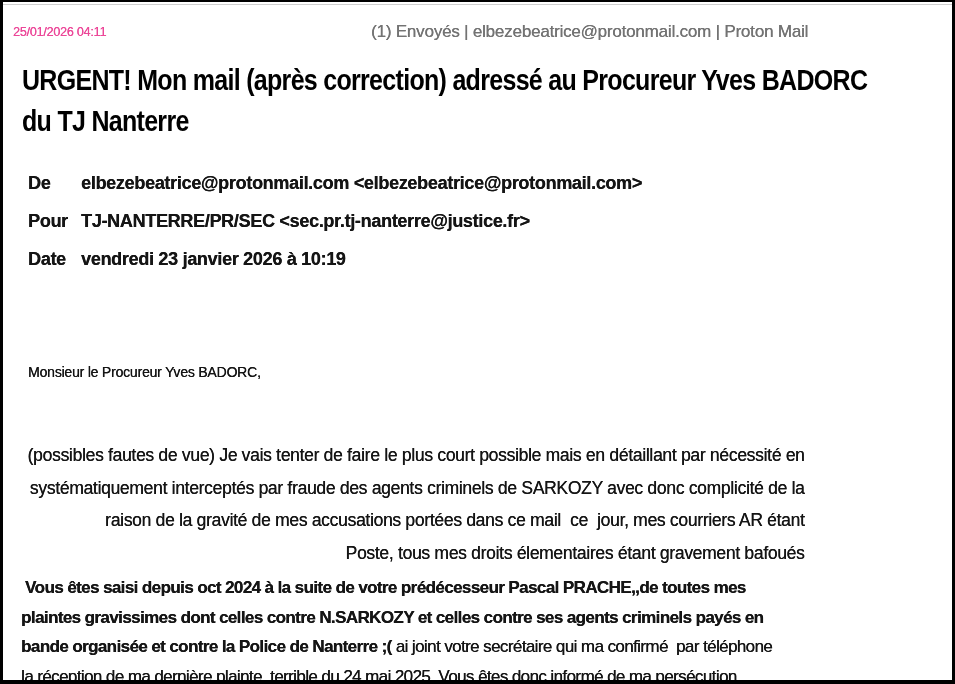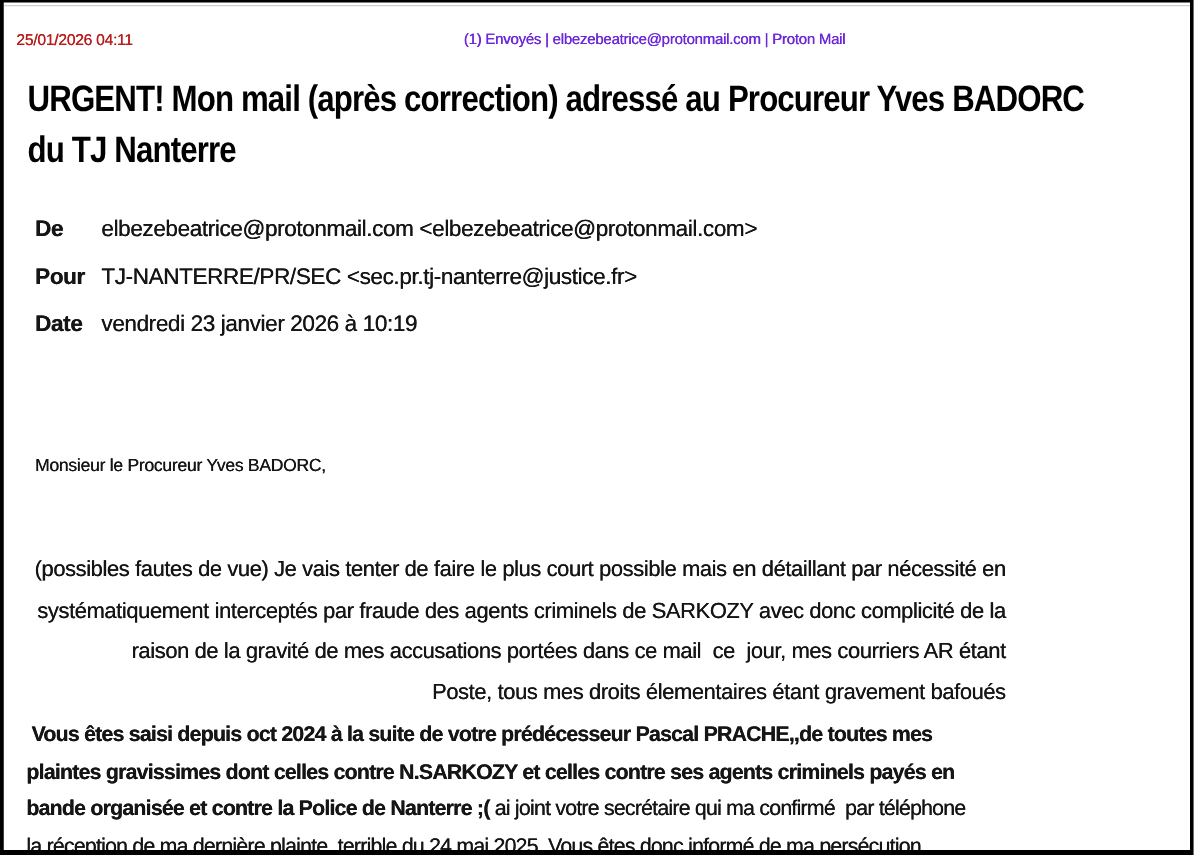--- a/index.html
+++ b/index.html
@@ -28,31 +28,31 @@
     height: 1px;
     background: #cfcfcf;
   }
   
   .print-timestamp {
     position: absolute;
     top: 22px;
     left: 10px;
     font-size: 12.5px;
     line-height: 16px;
-    color: #b91c1c;
+    color: #ec4899;
     white-space: nowrap;
     letter-spacing: -0.2px;
   }
   .print-title {
     position: absolute;
     top: 21px;
     left: 368px;
-    font-size: 12px;
+    font-size: 17px;
     line-height: 17px;
-    color: #6d28d9;
+    color: #737373;
     white-space: nowrap;
     letter-spacing: -0.2px;
   }
   
   .subject {
     position: absolute;
     top: 57px;
     left: 19px;
     font-weight: 700;
     font-size: 25px;
@@ -77,21 +77,21 @@
     line-height: 22px;
     margin-bottom: 16px;
     font-size: 18px;
     letter-spacing: -0.3px;
   }
   .field-label {
     flex: 0 0 53px;
     font-weight: 700;
     font-weight: bold;
   }
-  .field-value { white-space: nowrap; }
+  .field-value { white-space: nowrap; font-weight: bold; }
   
   .doc-text { text-shadow: 0.25px 0 0 currentColor; }
   .salutation {
     position: absolute;
     top: 362px;
     left: 25px;
     font-size: 14px;
     letter-spacing: -0.2px;
     white-space: nowrap;
   }

